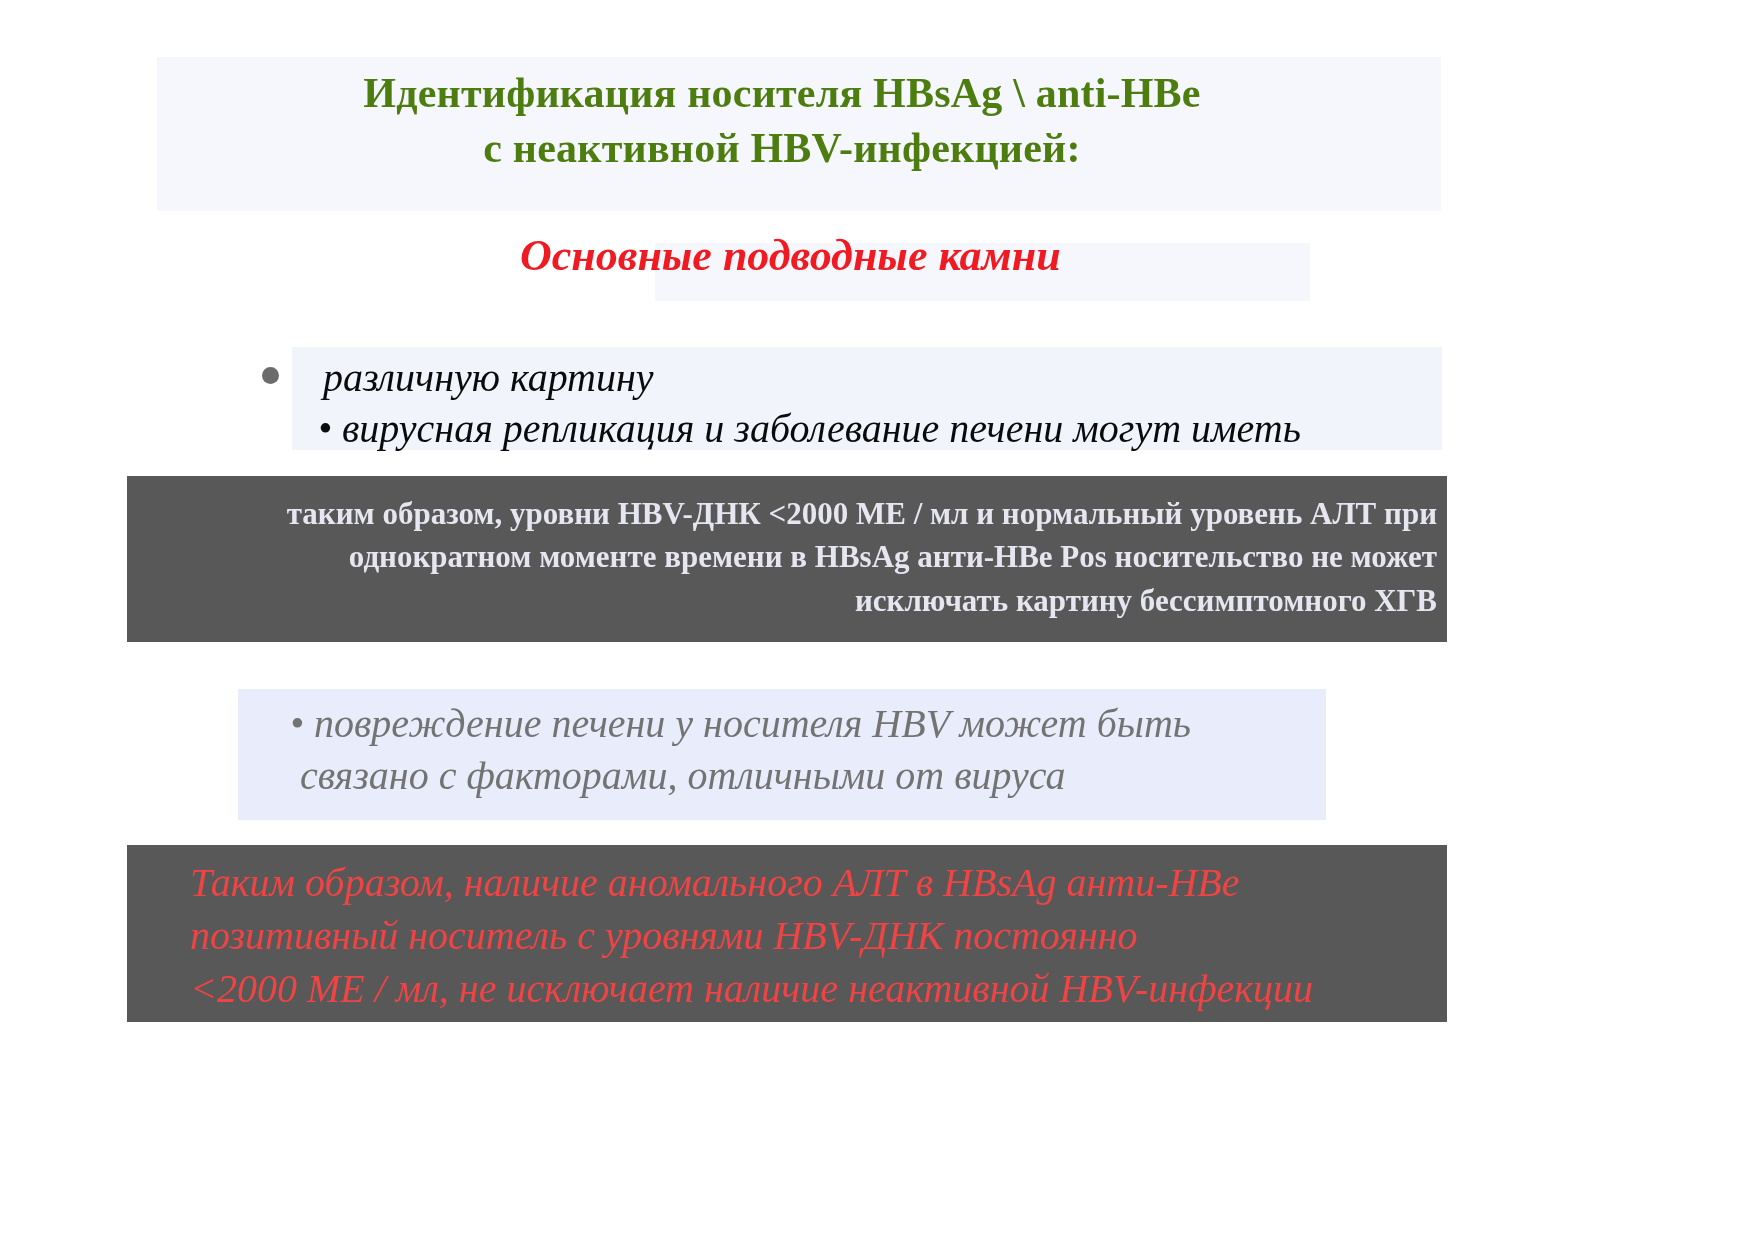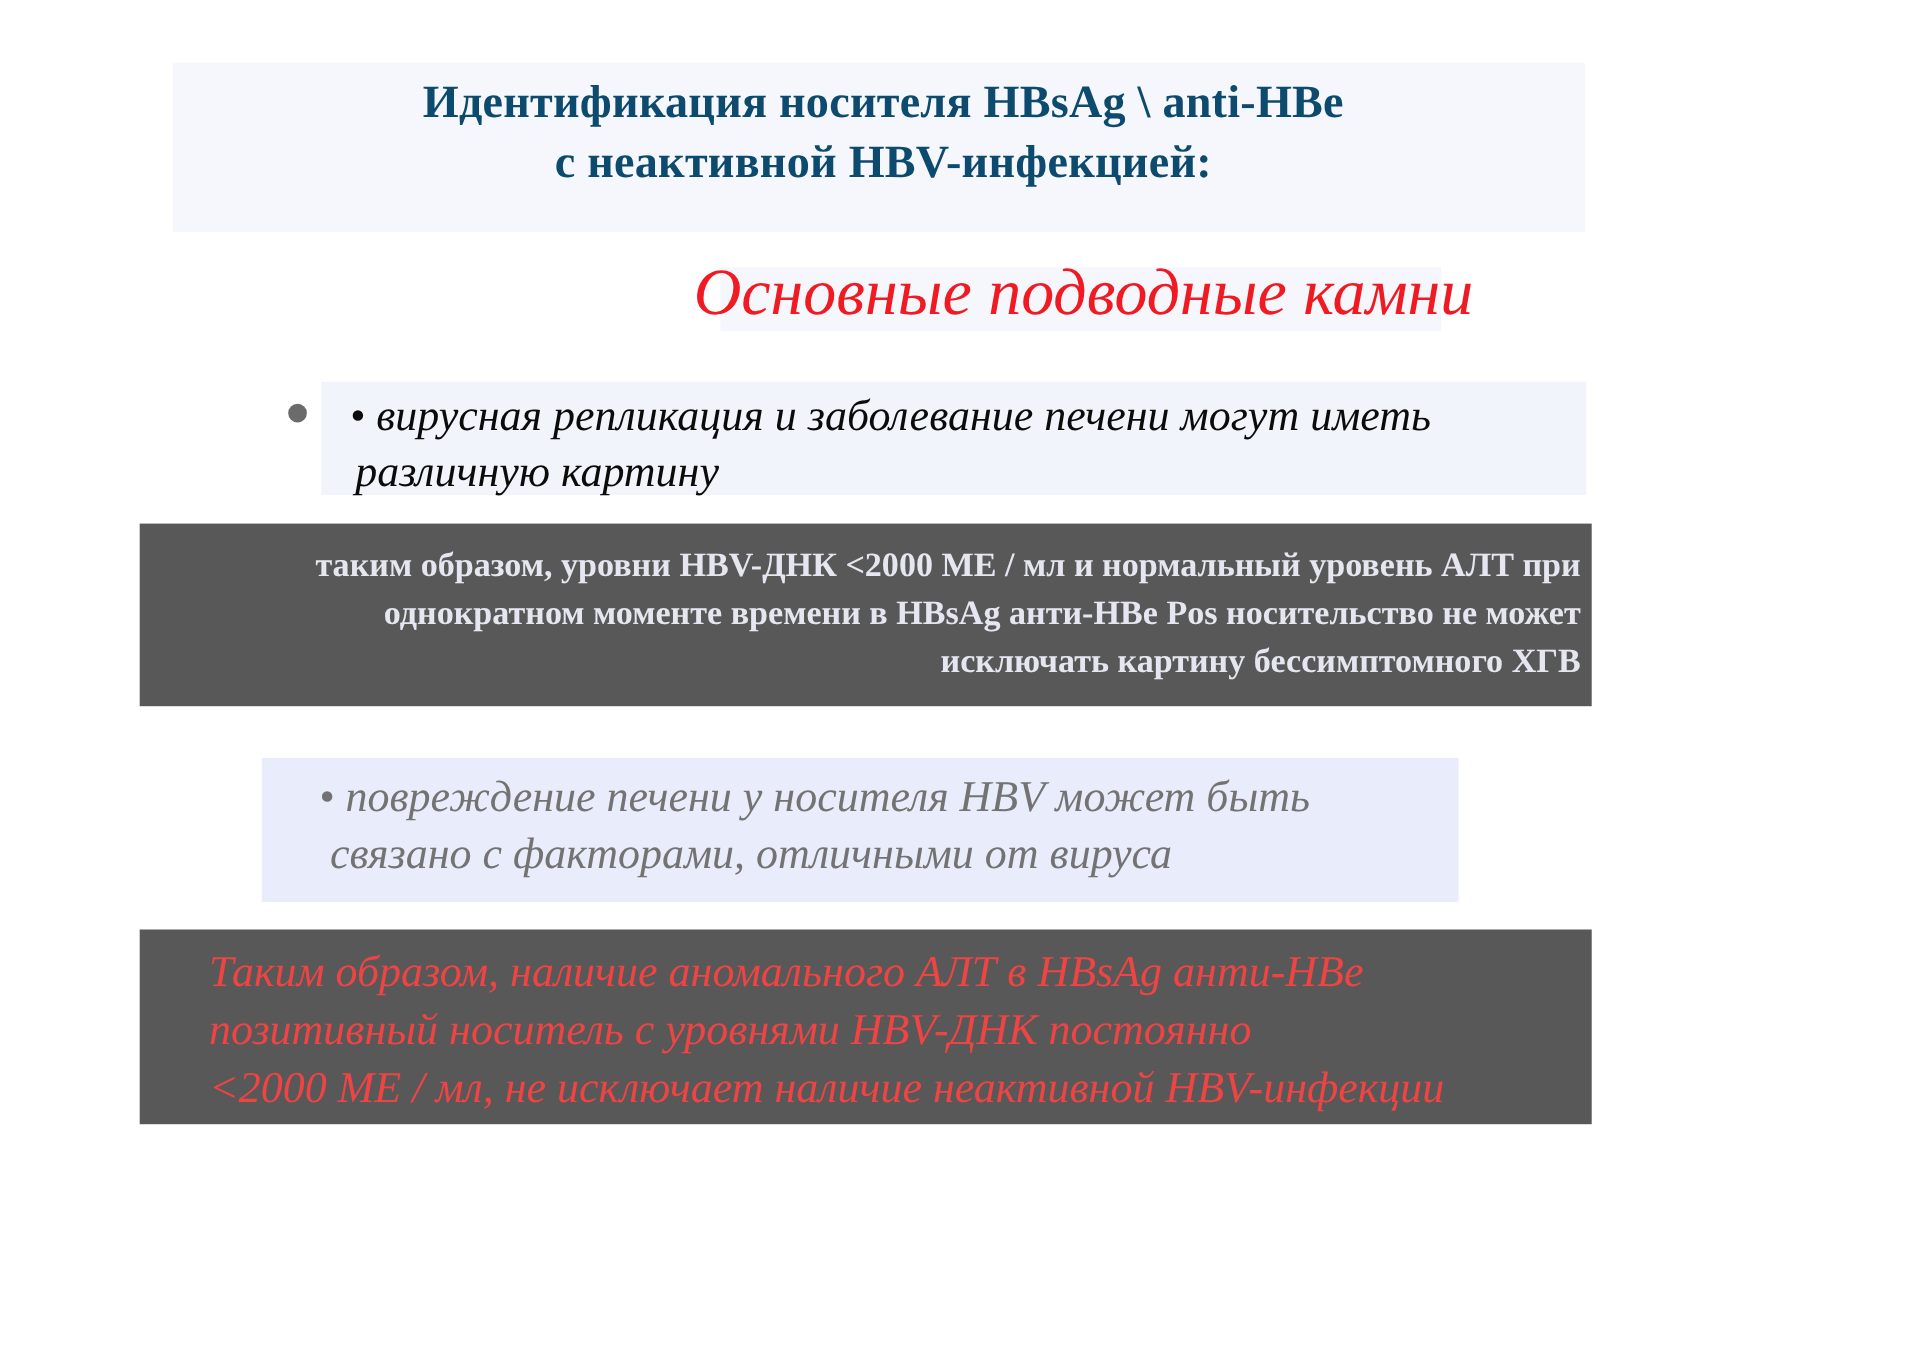--- a/index.html
+++ b/index.html
@@ -26,52 +26,52 @@
     position: absolute;
     left: 157px;
     top: 57px;
     width: 1284px;
     height: 154px;
     background: #f6f7fd;
     box-sizing: border-box;
   }
   .title-text {
     position: absolute;
-    left: 161px;
+    left: 140px;
     top: 66px;
     width: 1284px;
     text-align: center;
     font-weight: bold;
     font-size: 42px;
     line-height: 1.32;
-    color: #0c4a6e;
+    color: #4d7c0f;
     letter-spacing: 0.2px;
   }
   .title-text .ln { display: block; }
 
   
   .red-band {
     position: absolute;
     left: 655px;
     top: 243px;
     width: 655px;
     height: 58px;
     background: #f6f7fd;
   }
   .red-heading {
     position: absolute;
     left: 520px;
     top: 232px;
     width: 930px;
-    text-align: center;
-    font-style: italic;
-    font-size: 60px;
+    font-style: italic;
+    font-size: 44px;
     line-height: 1.1;
     color: #ef1a22;
     white-space: nowrap;
+    font-weight: bold;
   }
 
   
   .bullet-block-1 {
     position: absolute;
     left: 292px;
     top: 347px;
     width: 1150px;
     height: 103px;
     background: #f2f4fc;
@@ -172,22 +172,22 @@
     <span class="ln">Идентификация носителя HBsAg \ anti-HBe</span>
     <span class="ln">с неактивной HBV-инфекцией:</span>
   </div>
 
   <div class="red-band"></div>
   <div class="red-heading">Основные подводные камни</div>
 
   <div class="bullet-block-1"></div>
   <div class="outer-dot"></div>
   <div class="bullet-text-1">
+    <span class="ln second">различную картину</span>
     <span class="ln">• вирусная репликация и заболевание печени могут иметь</span>
-    <span class="ln second">различную картину</span>
   </div>
 
   <div class="dark-box-1"></div>
   <div class="dark-box-1-text">
     <span class="ln">таким образом, уровни HBV-ДНК &lt;2000 МЕ / мл и нормальный уровень АЛТ при</span>
     <span class="ln">однократном моменте времени в HBsAg анти-HBe Pos носительство не может</span>
     <span class="ln">исключать картину бессимптомного ХГВ</span>
   </div>
 
   <div class="bullet-block-2"></div>

